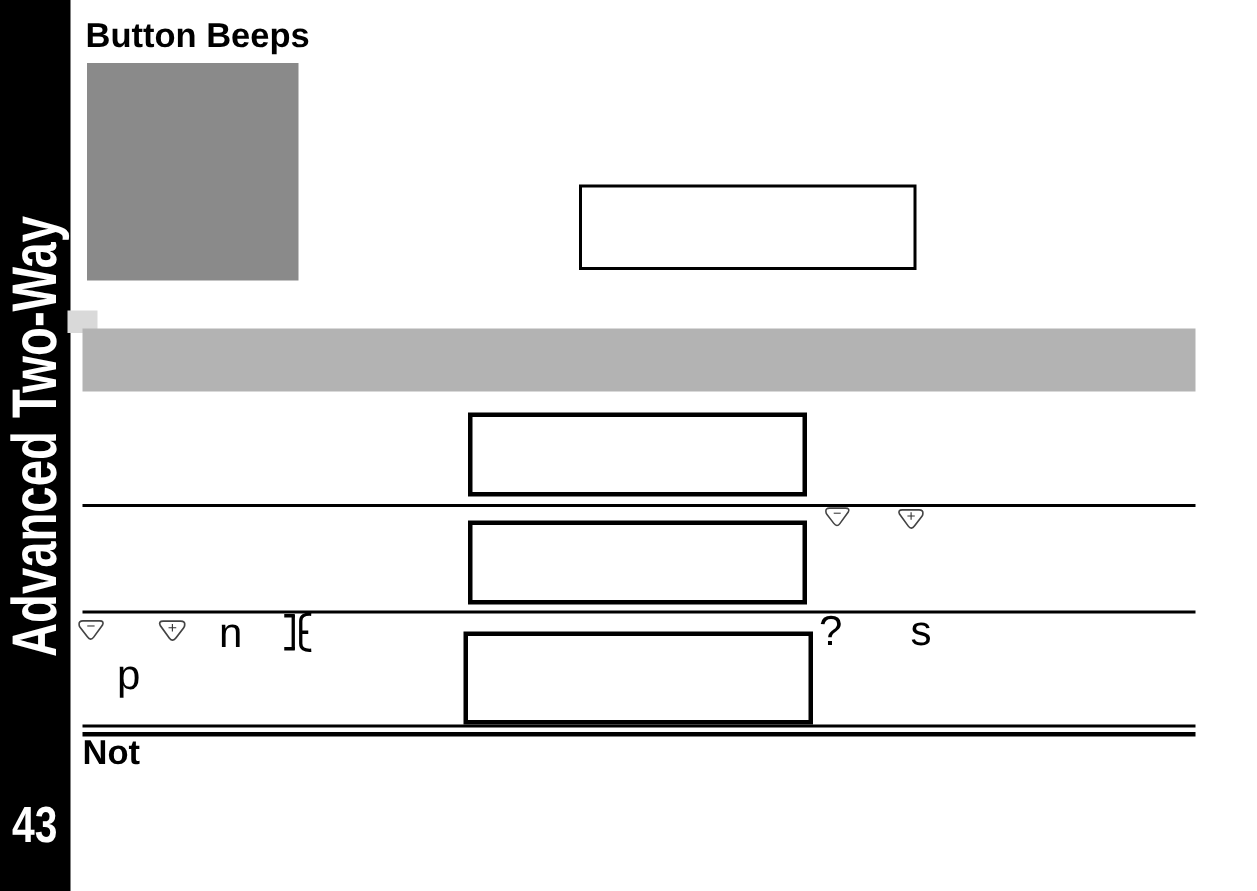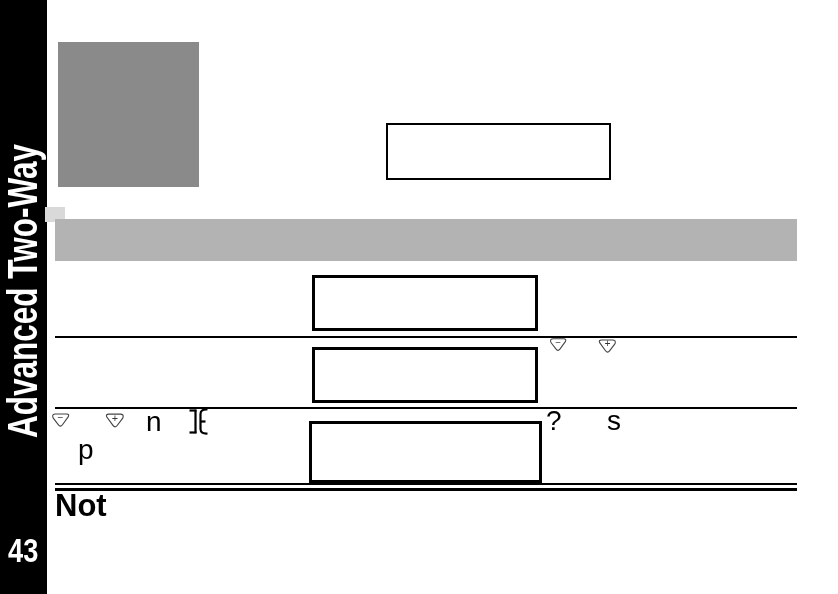--- a/index.html
+++ b/index.html
@@ -16,21 +16,21 @@
     white-space:nowrap;color:var(--sidebar-text,#fff);
     font-weight:bold;font-size:42px;letter-spacing:0px;line-height:1;
   }
   .page-number{
     position:absolute;left:8px;top:533px;color:var(--sidebar-text,#fff);
     font-weight:bold;font-size:34px;line-height:1;display:inline-block;
     transform:scaleX(0.8);transform-origin:left center;
   }
   
   .title{position:absolute;left:57px;top:11px;margin:0;font-size:23px;font-weight:bold;line-height:1.1;}
-  .subheading{position:absolute;left:55px;top:489px;margin:0;font-size:31px;font-weight:bold;line-height:1.1;}
+  .subheading{position:absolute;left:55px;top:489px;margin:0;font-size:23px;font-weight:bold;line-height:1.1;}
   
   .img-ph{position:absolute;left:58px;top:42px;width:141px;height:145px;background:var(--image-placeholder,#8a8a8a);}
   .artifact{position:absolute;left:45px;top:207px;width:20px;height:15px;background:#d9d9d9;}
   .band{position:absolute;left:55px;top:219px;width:742px;height:42px;background:var(--band,#b3b3b3);}
   .box{position:absolute;box-sizing:border-box;border:3px solid var(--line,#000);background:#fff;}
   .box1{left:386px;top:123px;width:225px;height:57px;border-width:2px;}
   .box2{left:312px;top:275px;width:226px;height:56px;}
   .box3{left:312px;top:347px;width:226px;height:56px;}
   .box4{left:309px;top:421px;width:233px;height:62px;}
   
@@ -58,20 +58,21 @@
 
 <div class="page">
 
   <aside class="sidebar">
     <div class="sidebar-label-wrap">
       <span class="sidebar-label">Advanced Two-Way</span>
     </div>
     <span class="page-number">43</span>
   </aside>
 
+  <h1 class="title">Button Beeps</h1>
 
   <div class="img-ph"></div>
   <div class="artifact"></div>
 
   <div class="box box1"></div>
 
   <div class="band"></div>
 
   <div class="box box2"></div>
   <div class="hline hline1"></div>

